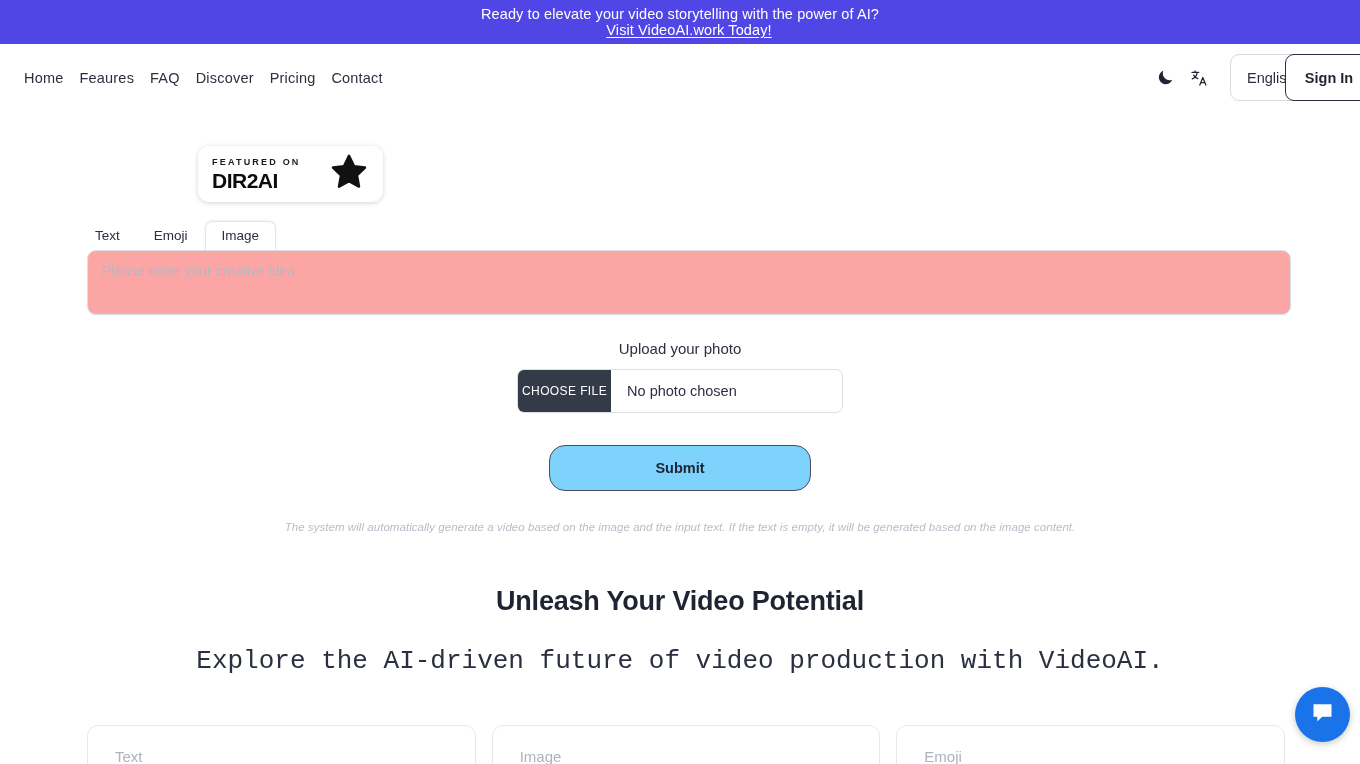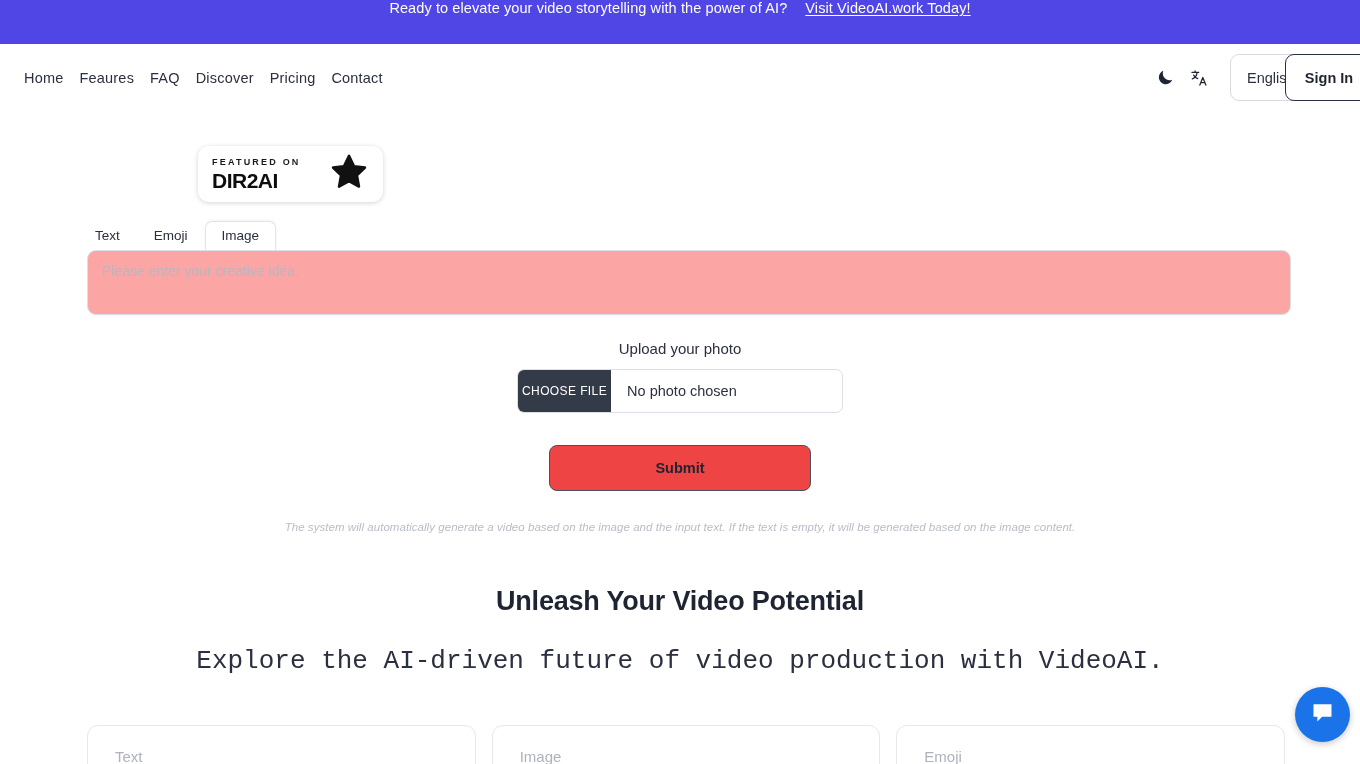--- a/index.html
+++ b/index.html
@@ -12,24 +12,25 @@
     font-family: "Liberation Sans", sans-serif;
     color: #1e2432;
   }
 
   
   .banner {
     height: 44px;
     background: #4f46e5;
     color: #ffffff;
     display: flex;
-    align-items: flex-start;
+    align-items: center;
     justify-content: center;
     font-size: 14.5px;
     letter-spacing: .1px;
+    flex-direction: column;
   }
   .banner-text { white-space: nowrap; }
   .banner-link {
     color: #ffffff;
     text-decoration: underline;
     text-underline-offset: 2px;
     margin-left: 18px;
     white-space: nowrap;
   }
 
@@ -248,22 +249,22 @@
     font-size: 14.5px;
     color: #2b3040;
   }
 
   .submit-btn {
     display: block;
     margin: 32px auto 0;
     width: 262px;
     height: 46px;
     border: 1px solid #4a4f5c;
-    border-radius: 8px;
-    background: #ef4444;
+    border-radius: 16px;
+    background: #7dd3fc;
     font-family: "Liberation Sans", sans-serif;
     font-size: 14.5px;
     font-weight: bold;
     color: #1e2432;
     cursor: pointer;
   }
 
   .disclaimer {
     text-align: center;
     font-size: 11.5px;

